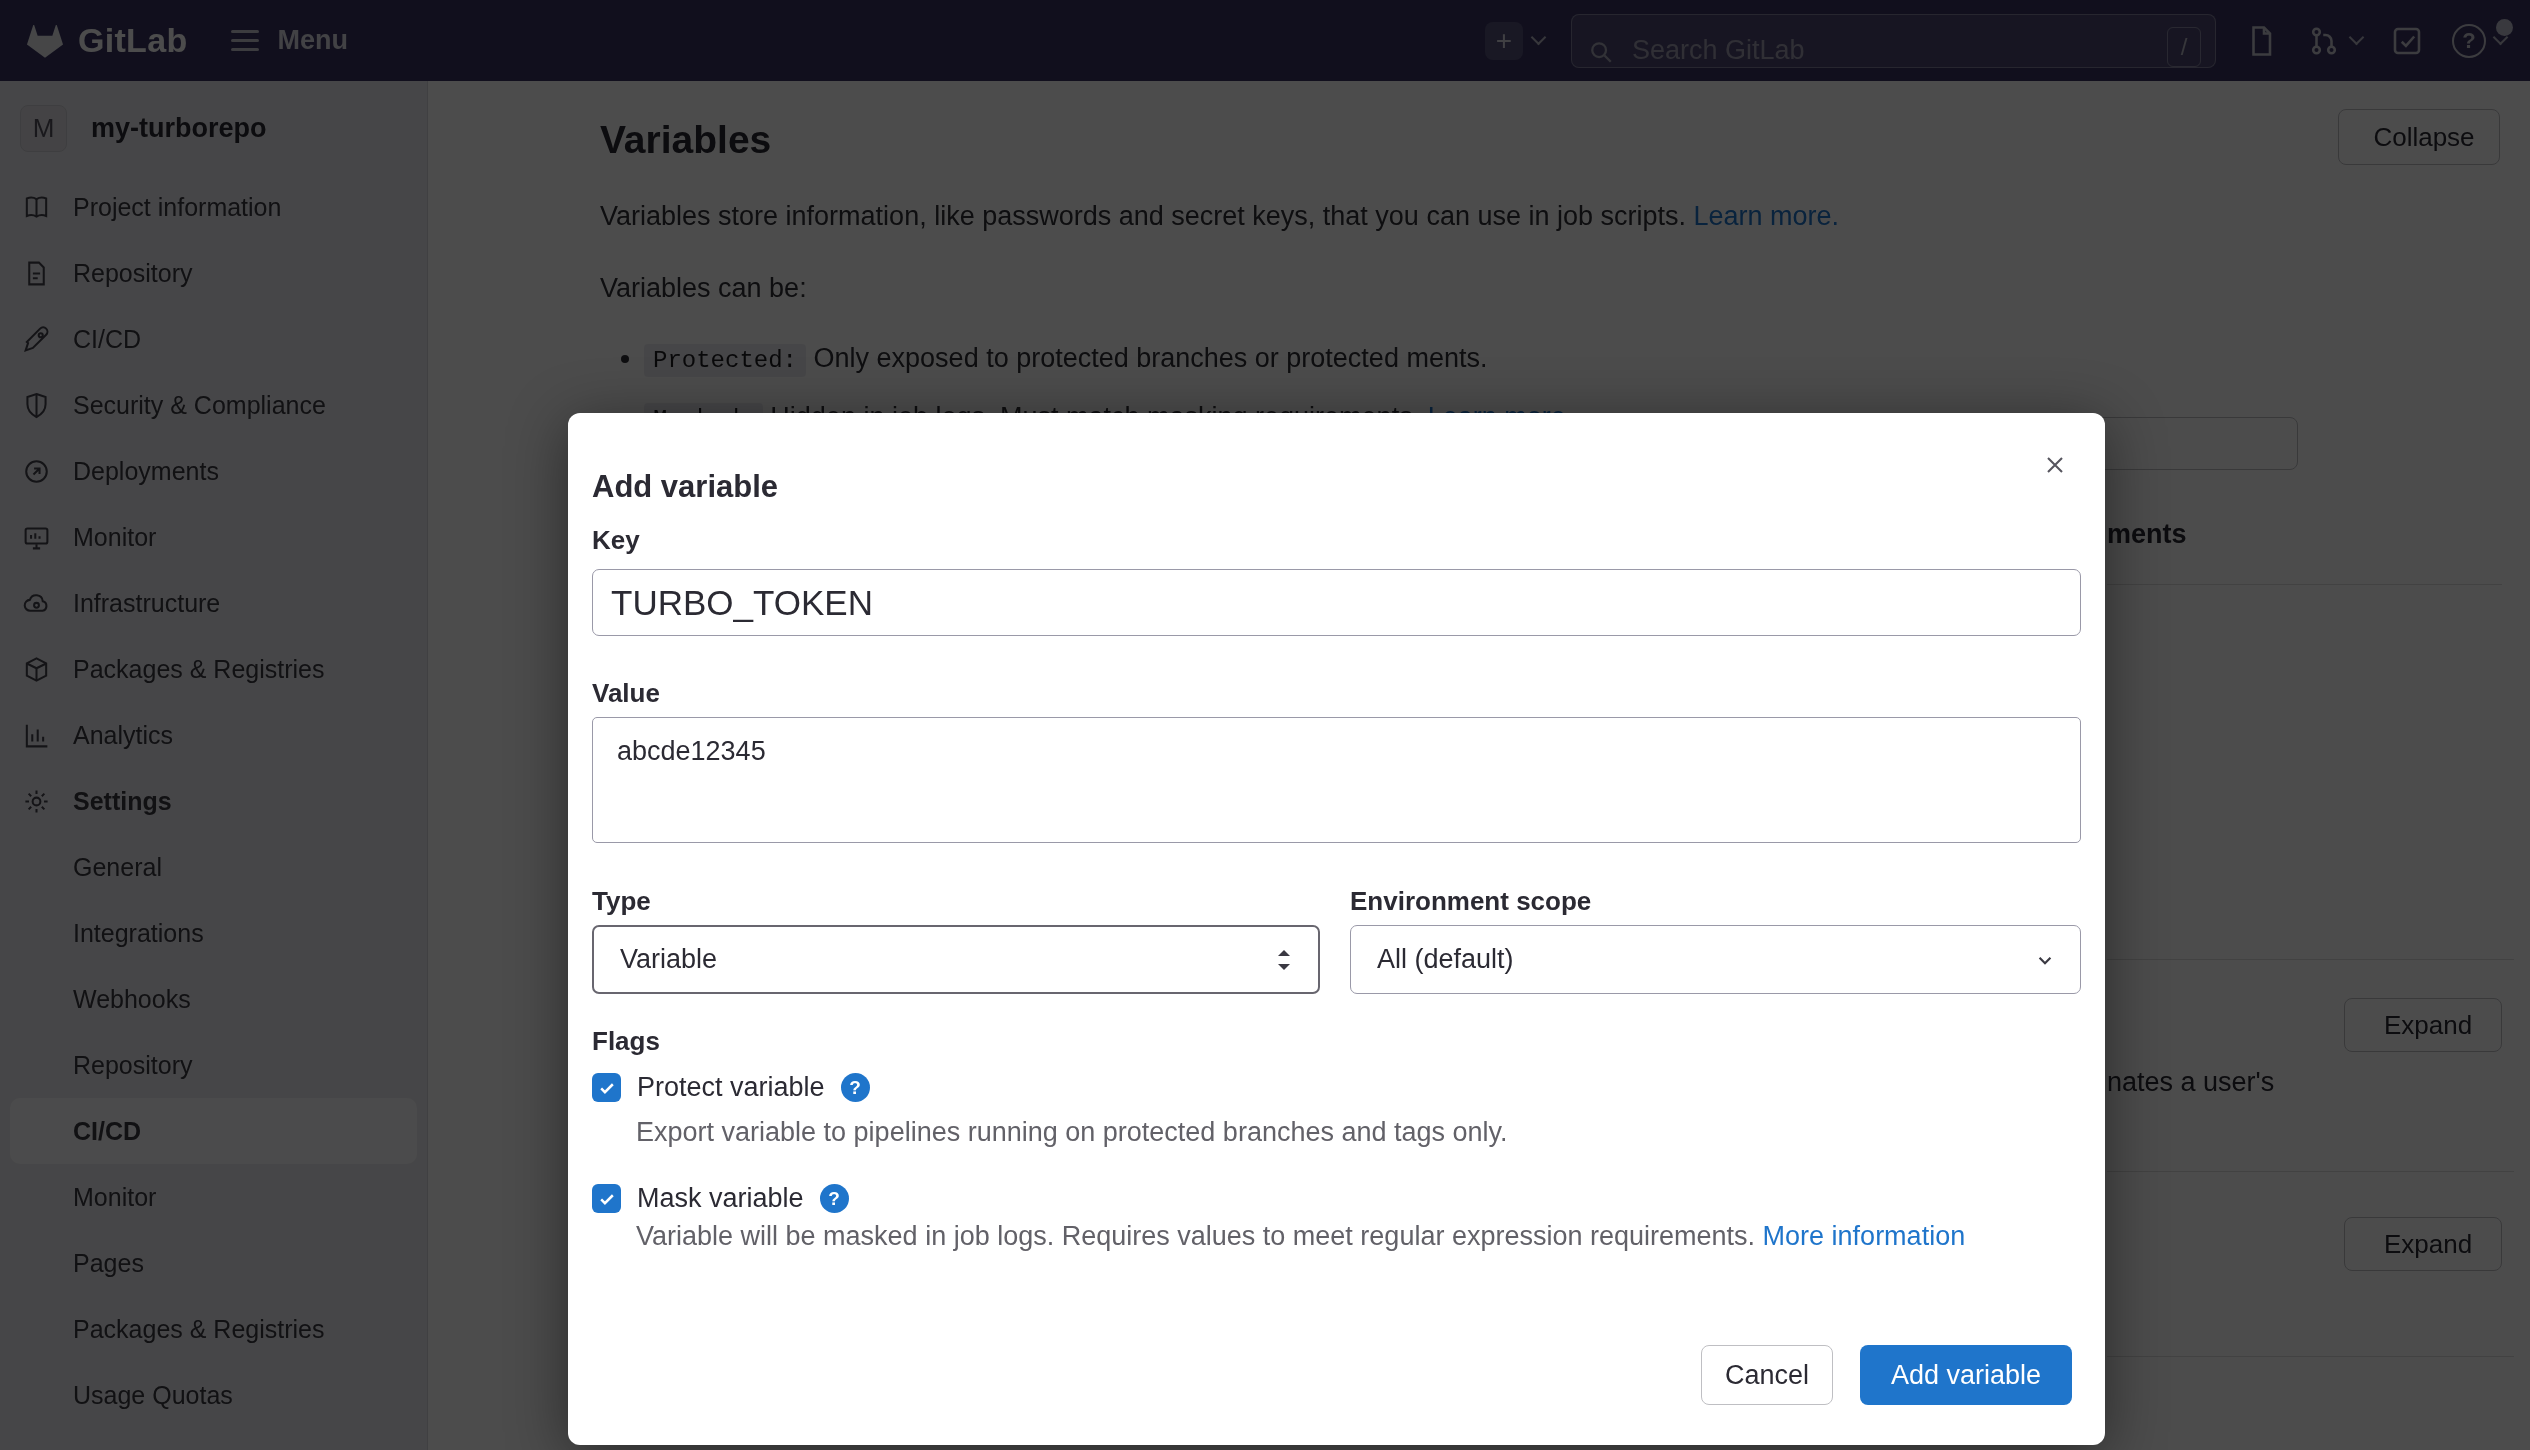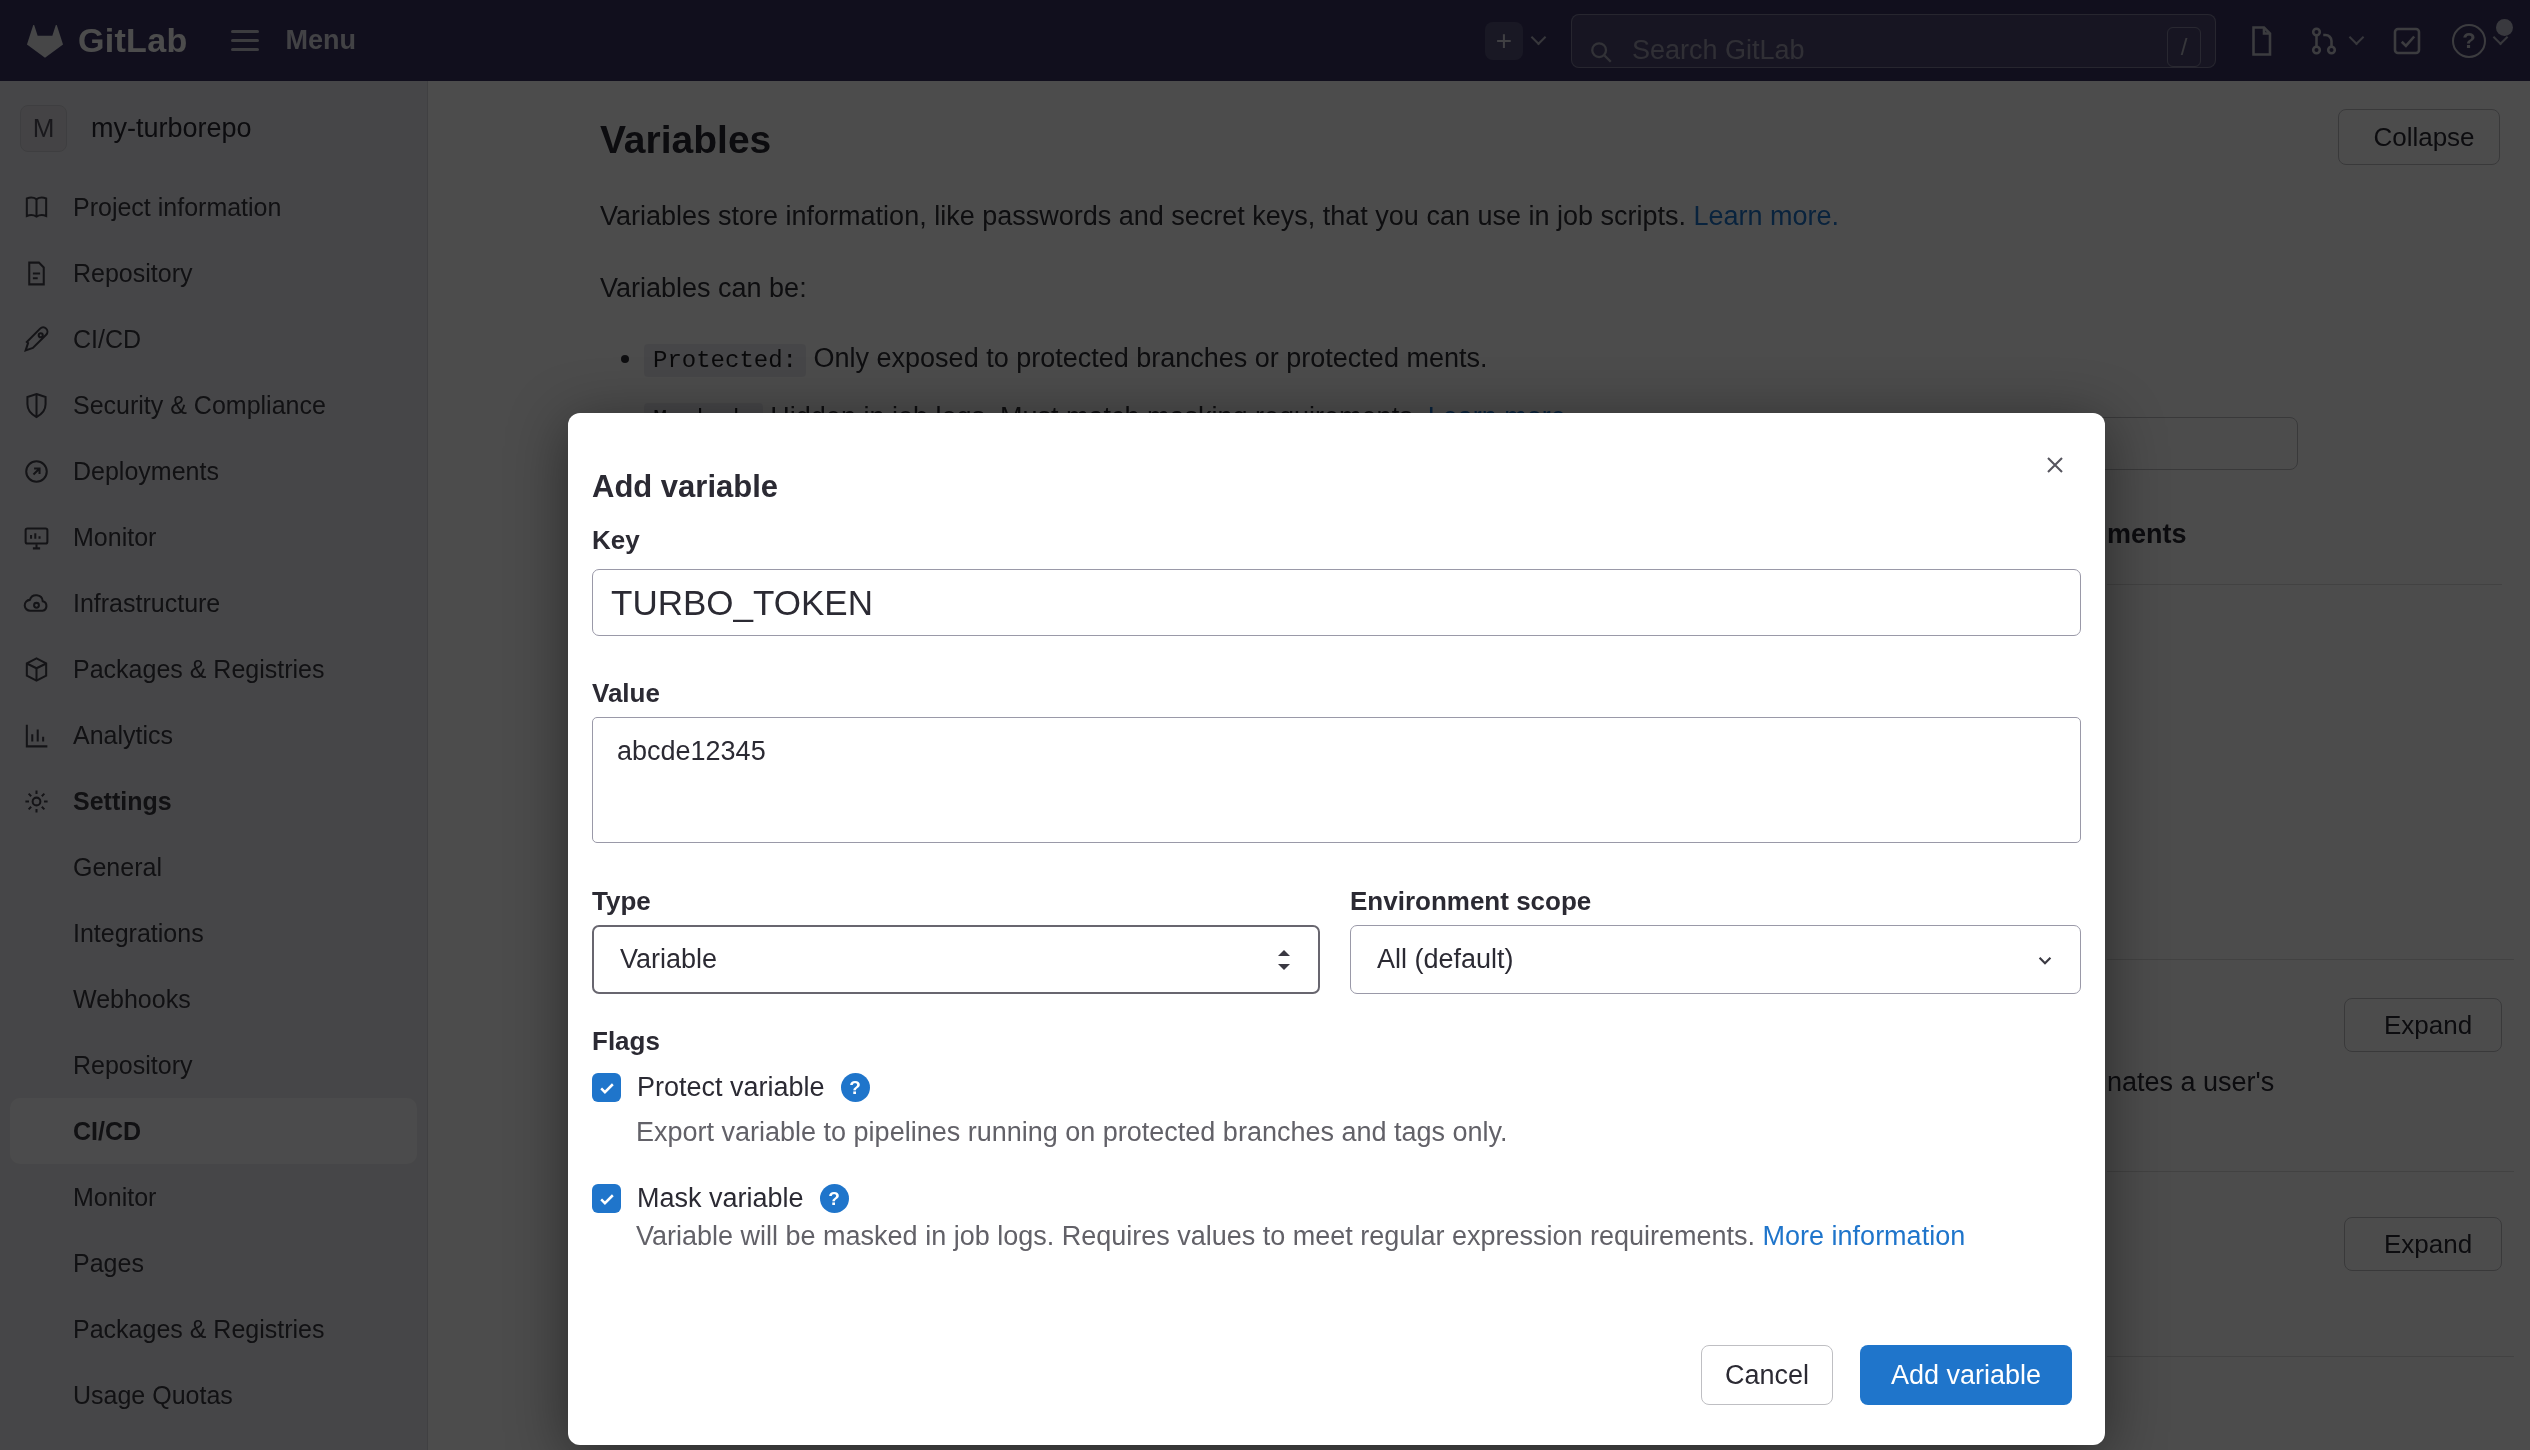--- a/index.html
+++ b/index.html
@@ -12,21 +12,21 @@
   .app { position:relative; width:2530px; height:1450px; }
 
   
   .navbar {
     height:81px; background:#3a3563; display:flex; align-items:center;
     padding:0 24px; position:relative; z-index:1;
   }
   .brand { display:flex; align-items:center; gap:12px; }
   .brand svg { width:42px; height:42px; }
   .brand-name { color:#ffffff; font-size:34px; font-weight:700; letter-spacing:.3px; }
-  .menu-btn { display:flex; align-items:center; gap:26px; margin-left:44px; cursor:pointer; }
+  .menu-btn { display:flex; align-items:center; gap:18px; margin-left:44px; cursor:pointer; }
   .hamburger { display:flex; flex-direction:column; gap:6px; }
   .hamburger span { display:block; width:28px; height:3px; background:#c9c8d4; border-radius:2px; }
   .menu-label { color:#dddce6; font-size:27px; font-weight:600; }
 
   .nav-right { margin-left:auto; display:flex; align-items:center; gap:27px; }
   .plus-group { display:flex; align-items:center; gap:10px; cursor:pointer; }
   .plus-box {
     width:38px; height:38px; border-radius:8px; background:rgba(255,255,255,.14);
     color:#d6d5e0; font-size:28px; display:flex; align-items:center; justify-content:center;
   }
@@ -63,21 +63,21 @@
   .layout { display:flex; height:1369px; }
   .sidebar {
     width:428px; background:#ececf0; border-right:1px solid #d8d7dc;
     padding-top:14px; flex-shrink:0;
   }
   .project-row { display:flex; align-items:center; gap:24px; padding:10px 20px 22px 20px; }
   .avatar {
     width:47px; height:47px; border-radius:8px; background:#e3e2e8; border:1px solid #d0cfd6;
     color:#55535e; font-size:26px; display:flex; align-items:center; justify-content:center;
   }
-  .project-name { font-size:27px; font-weight:400; color:#2b2a33; }
+  .project-name { font-size:27px; font-weight:700; color:#2b2a33; }
   .nav-item {
     height:66px; display:flex; align-items:center; gap:22px; padding:0 22px;
     font-size:25px; color:#3a3942; cursor:pointer;
   }
   .nav-item svg { width:29px; height:29px; stroke:#45434e; fill:none; stroke-width:1.7; flex-shrink:0; }
   .nav-item.bold span.lbl { font-weight:700; }
   .sub-item {
     height:66px; display:flex; align-items:center; padding-left:73px;
     font-size:25px; color:#3a3942; cursor:pointer;
   }

